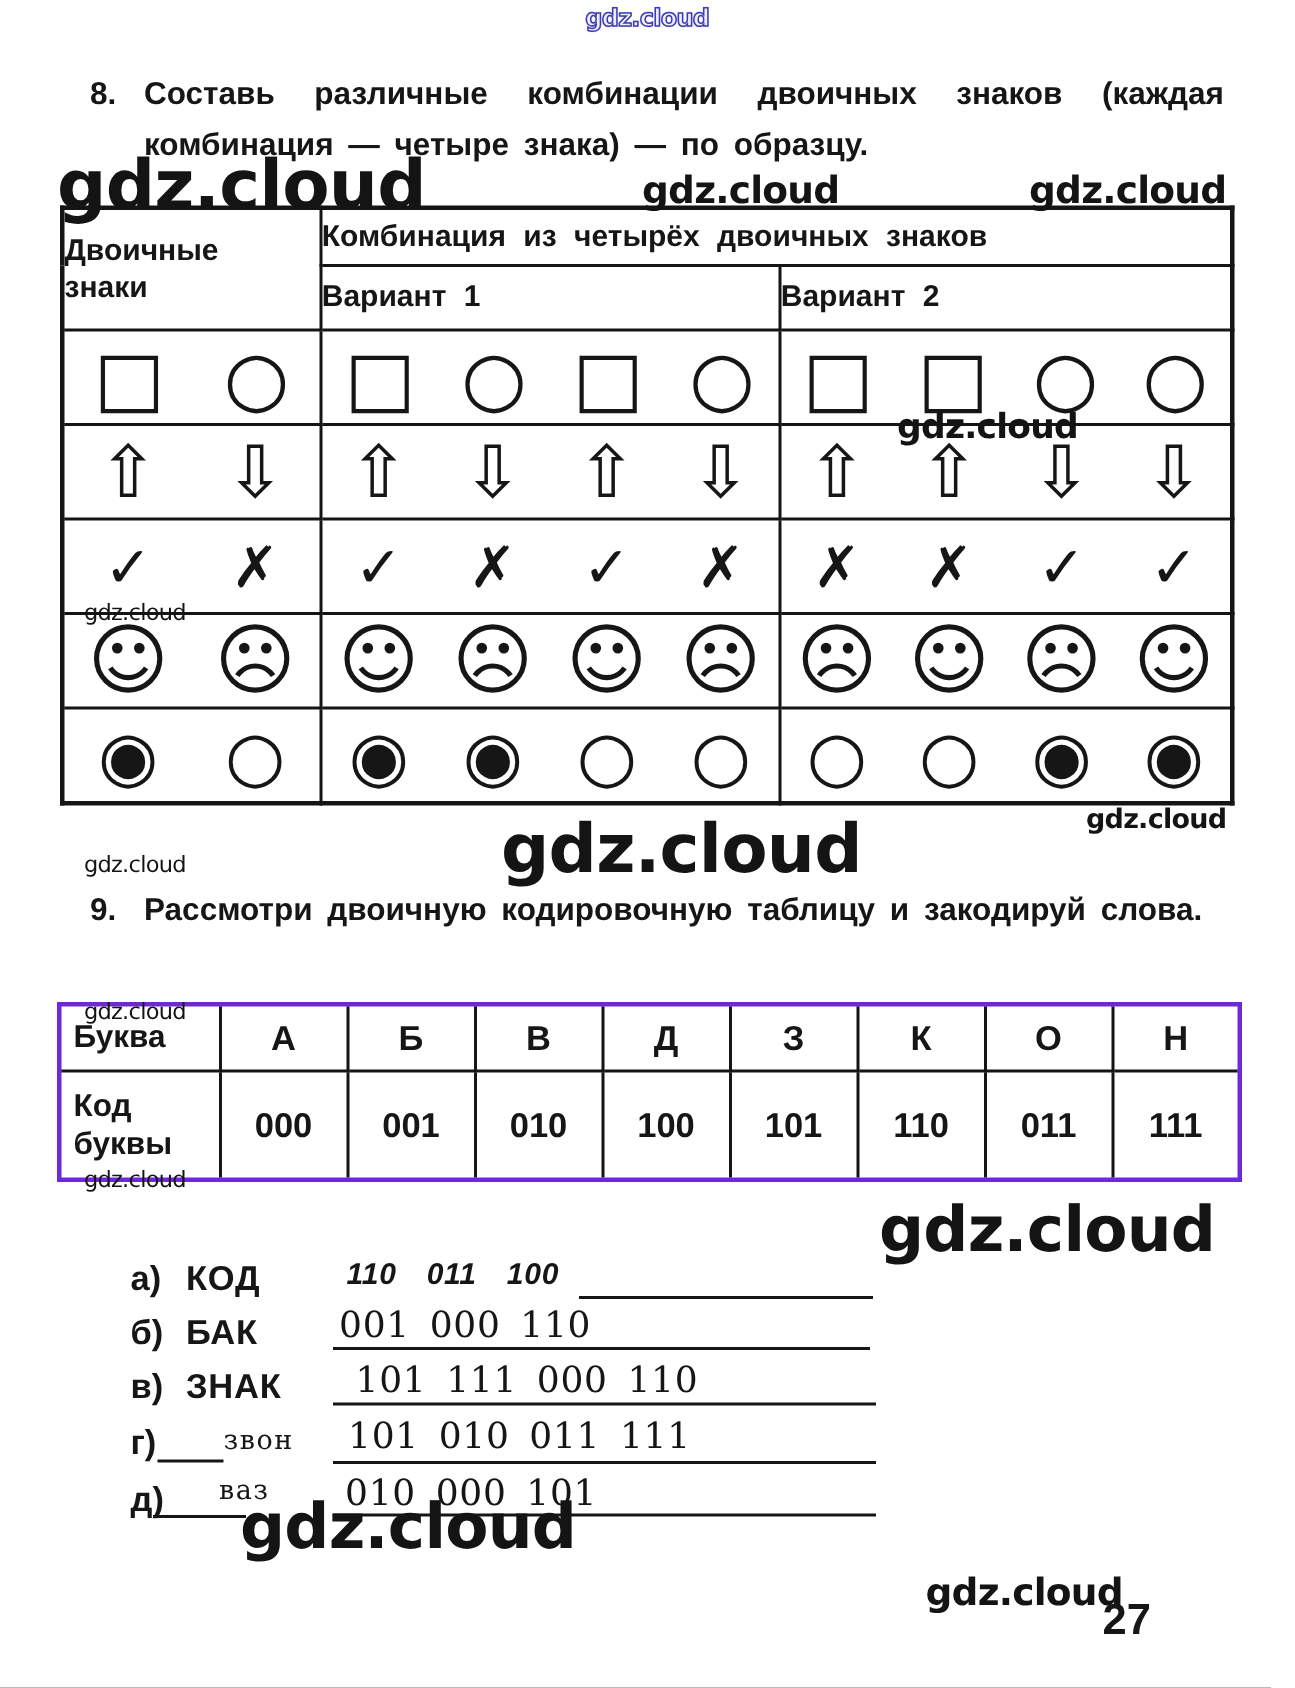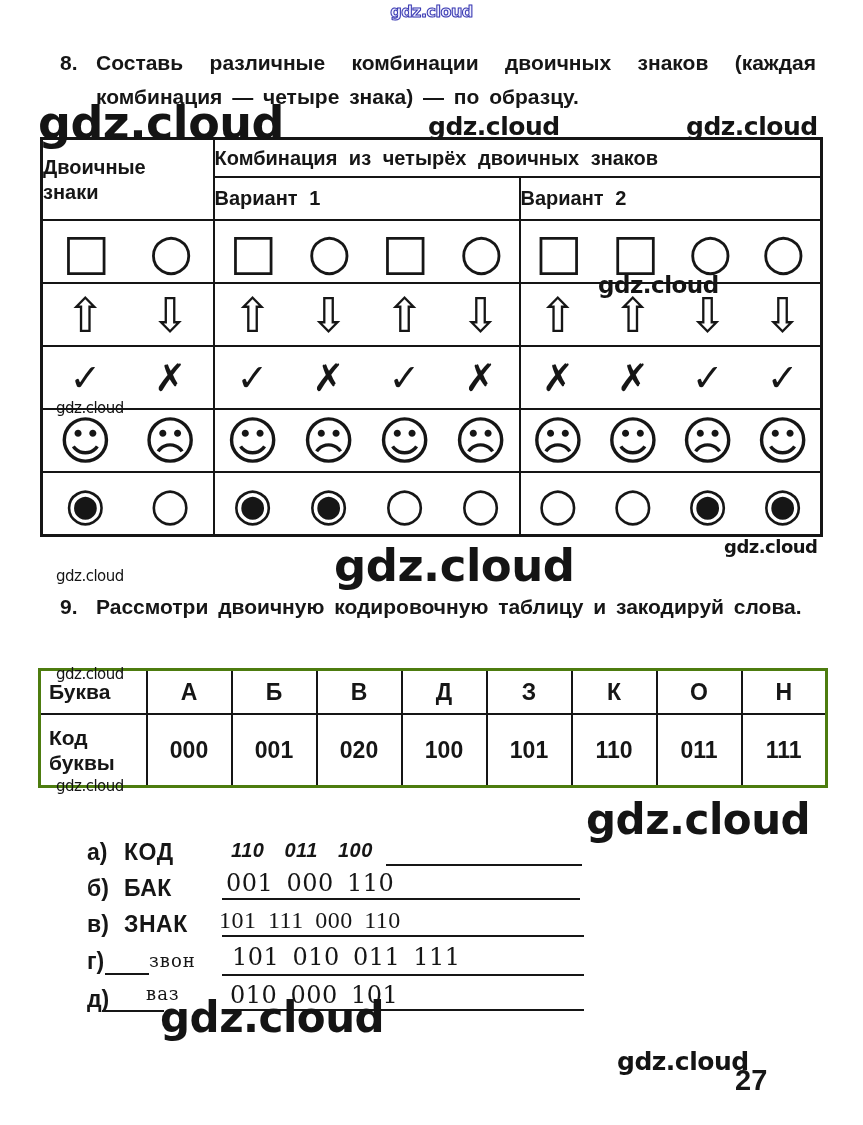--- a/index.html
+++ b/index.html
@@ -50,21 +50,21 @@
   .sym { line-height:1; }
   .r-shapes .sym { font-size:50px; font-family:"DejaVu Sans",sans-serif; }
   .r-arrows .sym { font-size:48px; font-family:"DejaVu Sans",sans-serif; }
   .r-checks .sym { font-size:38px; font-weight:700; font-family:"DejaVu Sans",sans-serif; }
   .r-faces  .sym { font-size:52px; font-family:"DejaVu Sans",sans-serif; }
   .r-dots   .sym { font-size:46px; font-family:"DejaVu Sans",sans-serif; }
 
   
   table.t9 { position:absolute; left:38px; top:668px; width:790px;
              border-collapse:collapse; table-layout:fixed; z-index:1; }
-  table.t9 { border:3px solid #4d7c0f; }
+  table.t9 { border:3px solid #6d28d9; }
   table.t9 td { border:2px solid #151515; padding:0; text-align:center;
                 vertical-align:middle; font-weight:700; font-size:23px; }
   .t9 .lab { text-align:left; padding-left:8px; font-size:21px; line-height:1.2; }
   .t9 .r1 td { height:42px; }
   .t9 .r2 td { height:70px; }
 
   
   .ansrow { position:absolute; left:0; top:0; width:863px; height:0; }
   .ans-el { position:absolute; white-space:nowrap; line-height:1; }
   .lbl  { font-weight:700; font-size:23px; }
@@ -265,21 +265,21 @@
       <td>Д</td>
       <td>З</td>
       <td>К</td>
       <td>О</td>
       <td>Н</td>
     </tr>
     <tr class="r2">
       <td class="lab">Код буквы</td>
       <td>000</td>
       <td>001</td>
-      <td>020</td>
+      <td>010</td>
       <td>100</td>
       <td>101</td>
       <td>110</td>
       <td>011</td>
       <td>111</td>
     </tr>
   </tbody>
     </table>
 
   <div class="wm wm-s3">gdz.cloud</div>
@@ -296,21 +296,21 @@
   <div class="ansrow">
     <span class="ans-el lbl" style="left:87px; top:877px;">б)</span>
     <span class="ans-el wprint" style="left:124px; top:877px;">БАК</span>
     <span class="ans-el cwrit" style="left:226px; top:871px;">001 000 110</span>
   </div>
   <div class="ansline" style="left:222px; top:898px; width:358px;"></div>
 
   <div class="ansrow">
     <span class="ans-el lbl" style="left:87px; top:913px;">в)</span>
     <span class="ans-el wprint" style="left:124px; top:913px;">ЗНАК</span>
-    <span class="ans-el cwrit" style="left:219px; top:908px;font-family:Liberation Serif, serif;">101 111 000 110</span>
+    <span class="ans-el cwrit" style="left:237px; top:908px;">101 111 000 110</span>
   </div>
   <div class="ansline" style="left:222px; top:935px; width:362px;"></div>
 
   <div class="ansrow">
     <span class="ans-el lbl" style="left:87px; top:950px;">г)</span>
     <span class="ans-el wwrit" style="left:113px; top:952px;">звон</span>
     <span class="ans-el cwrit" style="left:232px; top:945px;">101 010 011 111</span>
   </div>
   <div class="ansline" style="left:105px; top:973px; width:44px;"></div>
   <div class="ansline" style="left:222px; top:974px; width:362px;"></div>

